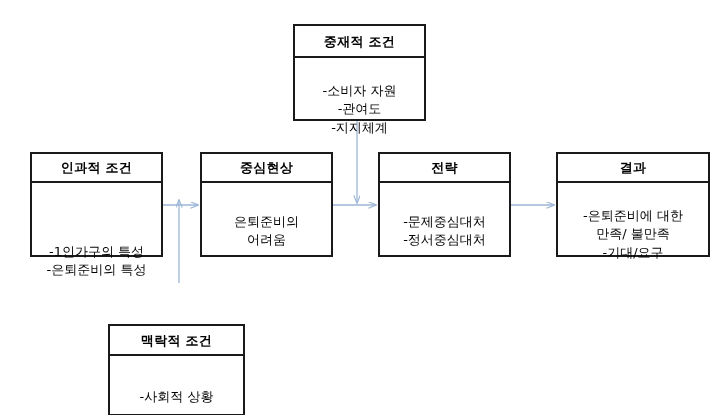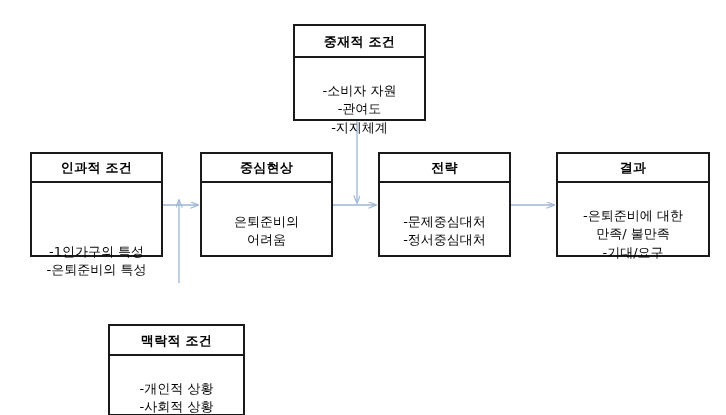--- a/index.html
+++ b/index.html
@@ -154,18 +154,17 @@
     <div class="node-body">
       <div class="body-line">-은퇴준비에 대한</div>
       <div class="body-line">만족/ 불만족</div>
       <div class="body-line">-기대/요구</div>
     </div>
   </div>
 
   <div class="node" id="node-contextual">
     <div class="node-header">맥락적 조건</div>
     <div class="node-body">
-      <div class="body-line">-개인적 상황</div>
       <div class="body-line">-사회적 상황</div>
     </div>
   </div>
 
 </div>
 
 </body></html>

